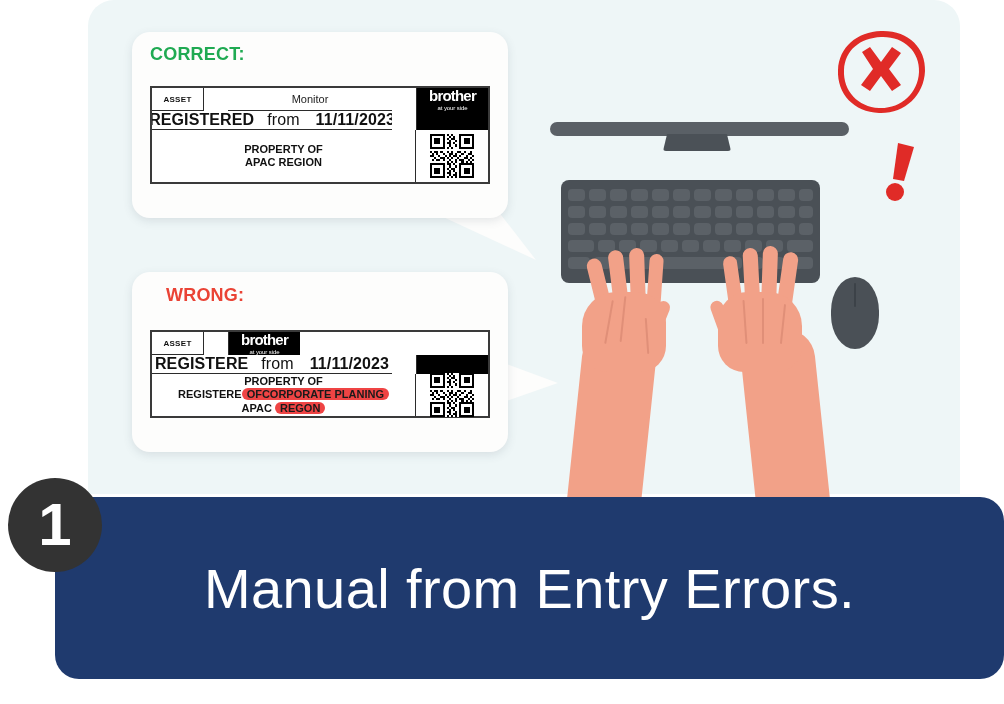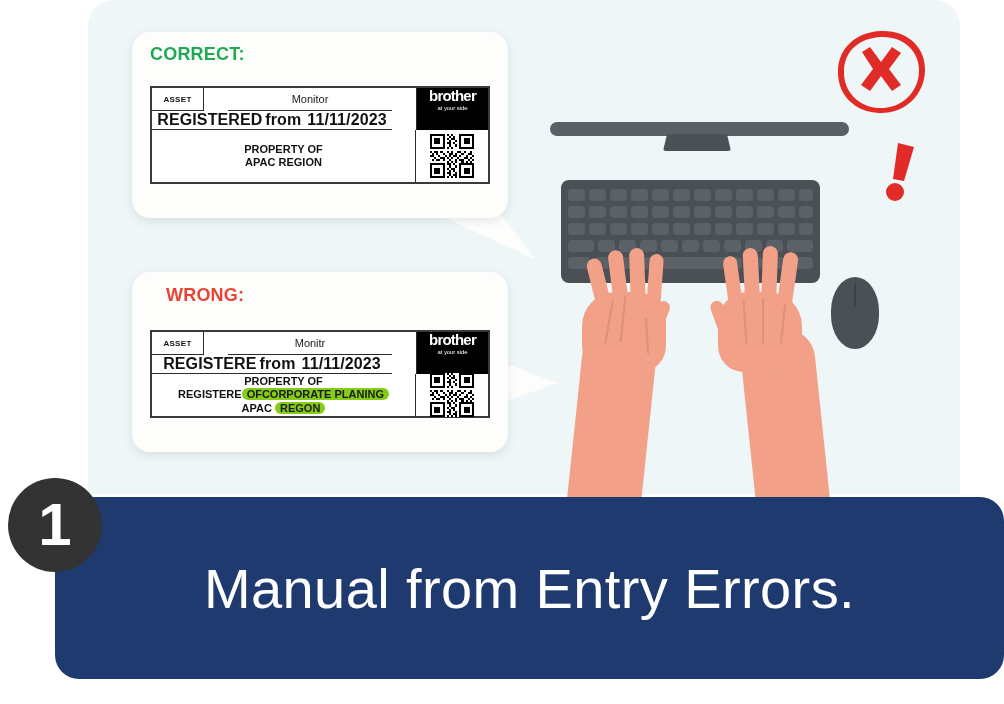--- a/index.html
+++ b/index.html
@@ -174,21 +174,21 @@
     margin-top: 2px;
   }
   .cell-registered {
     flex: 1;
     border-bottom: 1px solid #2b2b2b;
     font-size: 16px;
     font-weight: 700;
     letter-spacing: 0.1px;
   }
   .reg-date { font-weight: 700; margin-left: 3px; }
-  .reg-from { font-weight: 700; margin: 0 3px; }
+  .reg-from { font-weight: 400; margin: 0 13px; }
 
   .lbl-row-3 { display: flex; width: 100%; height: calc(100% - 42px); }
   .cell-property {
     flex: 1;
     display: flex;
     flex-direction: column;
     align-items: center;
     justify-content: center;
     text-align: center;
     font-size: 11px;
@@ -200,21 +200,21 @@
   }
   .cell-qr {
     width: 72px;
     border-left: 1px solid #2b2b2b;
     display: flex;
     align-items: center;
     justify-content: center;
   }
   .prop-line { white-space: nowrap; }
   .hl {
-    background: #84cc16;
+    background: #ef4444;
     border-radius: 9px;
     padding: 0px 5px;
     color: #1a1a1a;
   }
 
   
   .qr { width: 44px; height: 44px; display: block; }
 
   
   .monitor-bar {
@@ -569,21 +569,20 @@
     </div>
   </div>
 
   <div class="tail-wrong-poly"></div>
   <div class="bubble bubble-wrong"></div>
   <div class="bubble-title title-wrong" style="left:166px; top:285px;">WRONG:</div>
 
   <div class="label-card label-wrong">
     <div class="lbl-row lbl-row-1">
       <div class="cell cell-asset">ASSET</div>
-      <div class="cell cell-item">Monitr</div>
       <div class="cell cell-brand" style="border-bottom:none;">
         <div class="brand-word">brother</div>
         <div class="brand-tag">at your side</div>
       </div>
     </div>
     <div class="lbl-row lbl-row-2">
       <div class="cell cell-registered">
         <span>REGISTERE</span>
         <span class="reg-from">from</span>
         <span class="reg-date">11/11/2023</span>

